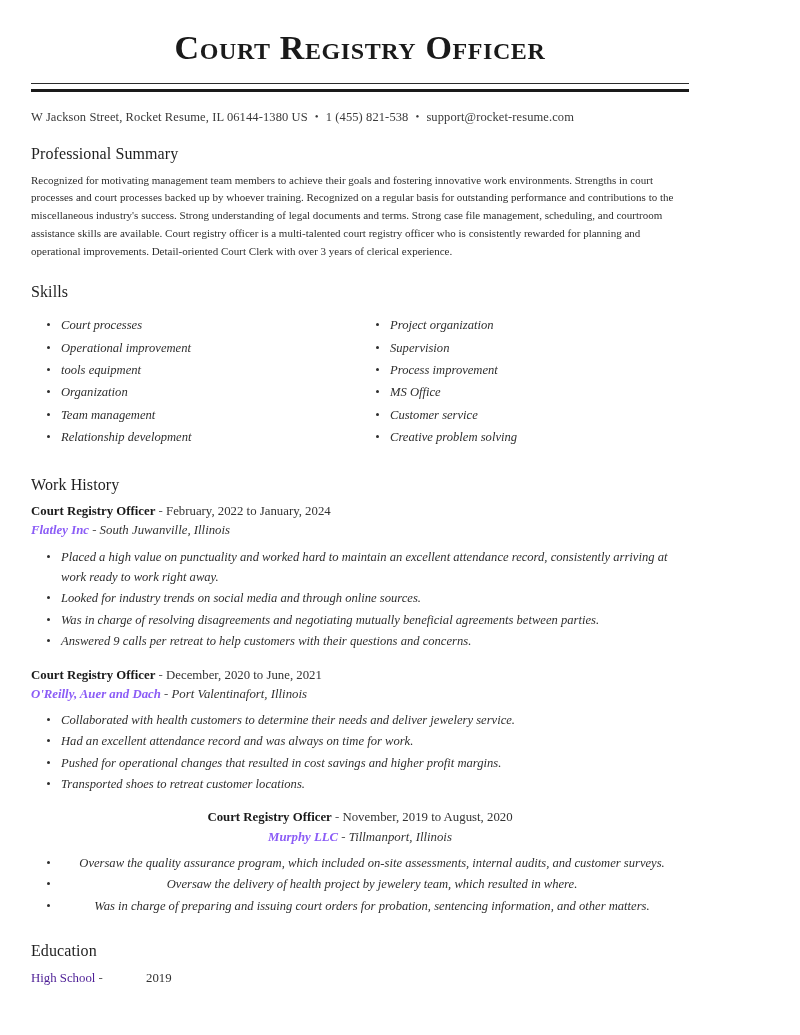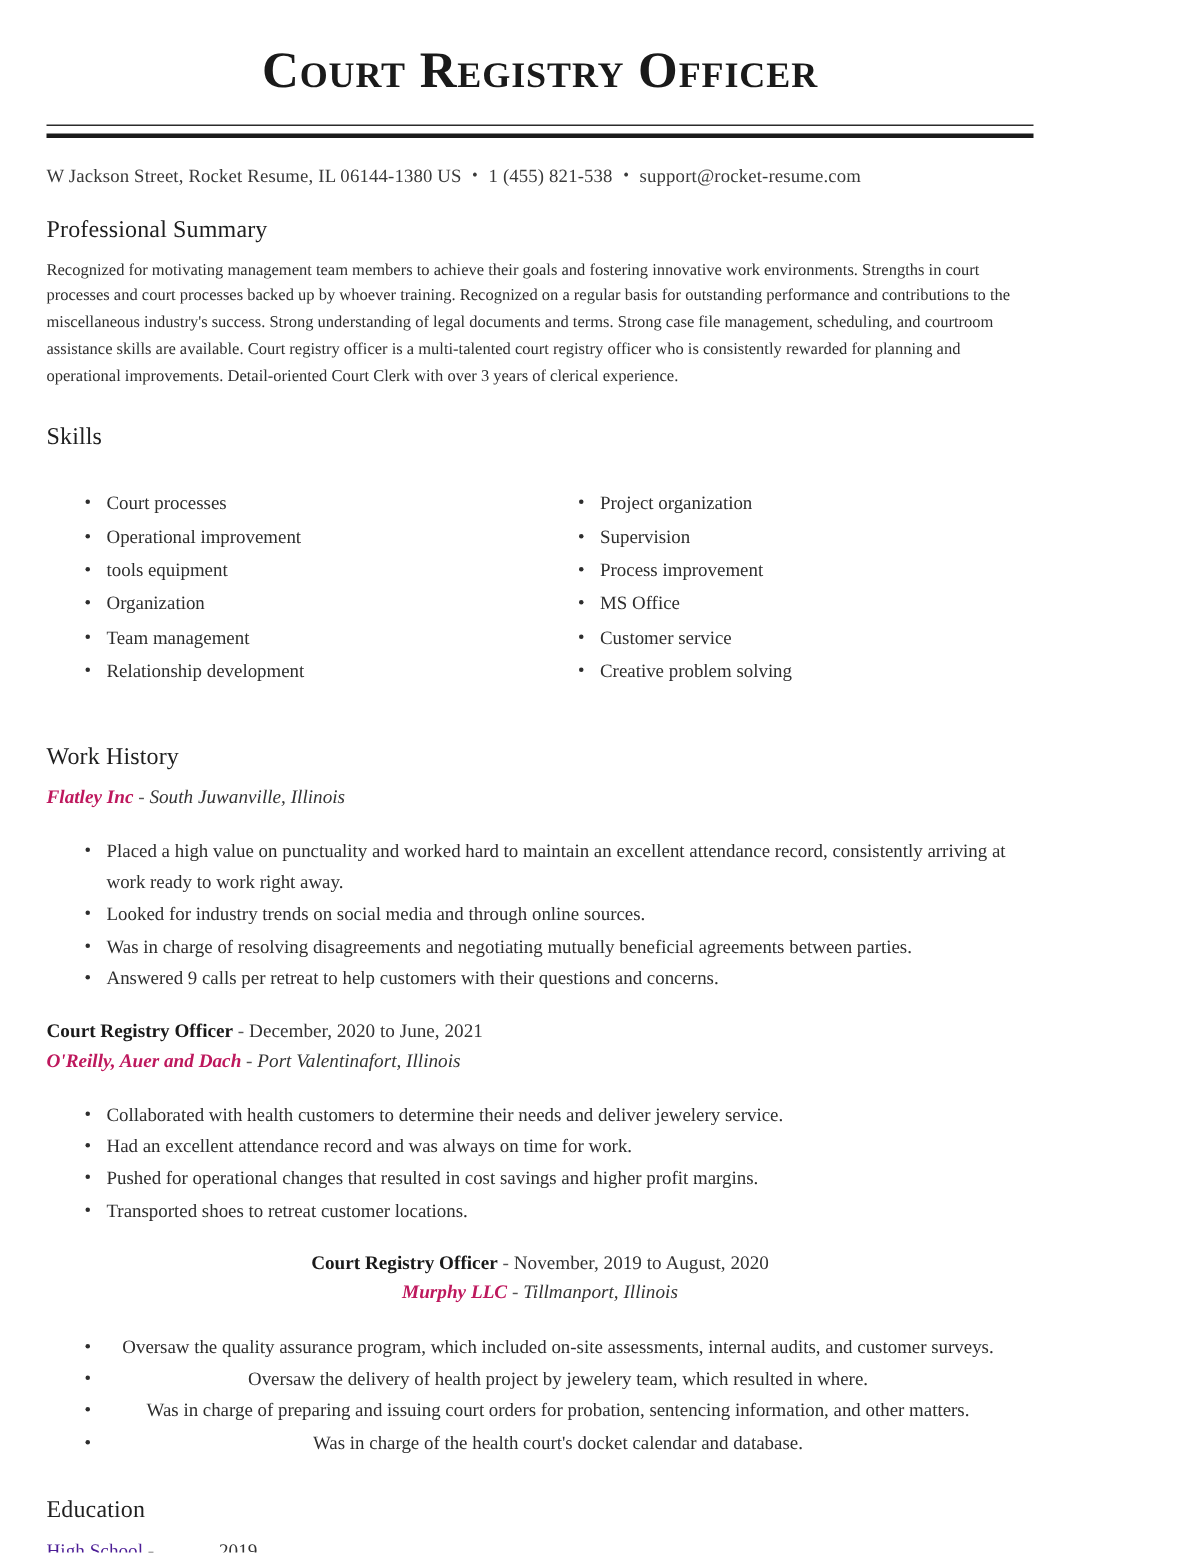--- a/index.html
+++ b/index.html
@@ -95,22 +95,23 @@
   .skills-columns {
     display: flex;
     gap: 0;
   }
   .skills-col {
     width: 50%;
     box-sizing: border-box;
   }
   ul.bullets {
     list-style: none;
-    margin: 16px;
+    margin: 6px;
     padding: 0;
+    font-style: italic;
   }
   ul.bullets > li {
     position: relative;
     padding-left: 24px;
     font-size: 12.6px;
     line-height: 1.62;
     color: #2e2e2e;
     margin-bottom: 2px;
   }
   ul.bullets > li::before {
@@ -148,21 +149,21 @@
     color: #333;
   }
   .job-line-2 {
     font-size: 12.8px;
     line-height: 1.5;
     margin-bottom: 6px;
   }
   .job-company {
     font-weight: bold;
     font-style: italic;
-    color: #be185d;
+    color: #8b5cf6;
   }
   .job-location {
     font-style: italic;
     color: #333;
   }
   .job ul.bullets > li {
     margin-bottom: 1px;
   }
 
   
@@ -226,20 +227,25 @@
           <li>Creative problem solving</li>
         </ul>
       </div>
     </div>
   </div>
 
   <div class="section section-workhistory">
     <h2 class="section-heading">Work History</h2>
 
     <div class="job">
+      <div class="job-line-1">
+        <span class="job-title">Court Registry Officer</span>
+        <span class="dash">-</span>
+        <span class="job-dates">February, 2022 to January, 2024</span>
+      </div>
       <div class="job-line-2">
         <span class="job-company">Flatley Inc</span>
         <span class="dash">-</span>
         <span class="job-location">South Juwanville, Illinois</span>
       </div>
       <ul class="bullets">
         <li>Placed a high value on punctuality and worked hard to maintain an excellent attendance record, consistently arriving at work ready to work right away.</li>
         <li>Looked for industry trends on social media and through online sources.</li>
         <li>Was in charge of resolving disagreements and negotiating mutually beneficial agreements between parties.</li>
         <li>Answered 9 calls per retreat to help customers with their questions and concerns.</li>
@@ -273,21 +279,20 @@
       </div>
       <div class="job-line-2">
         <span class="job-company">Murphy LLC</span>
         <span class="dash">-</span>
         <span class="job-location">Tillmanport, Illinois</span>
       </div>
       <ul class="bullets">
         <li>Oversaw the quality assurance program, which included on-site assessments, internal audits, and customer surveys.</li>
         <li>Oversaw the delivery of health project by jewelery team, which resulted in where.</li>
         <li>Was in charge of preparing and issuing court orders for probation, sentencing information, and other matters.</li>
-        <li>Was in charge of the health court's docket calendar and database.</li>
       </ul>
     </div>
   </div>
 
   <div class="section section-education">
     <h2 class="section-heading">Education</h2>
     <div class="edu-entry">
       <div class="edu-line-1">
         <span class="edu-degree">High School</span>
         <span class="dash">-</span>

